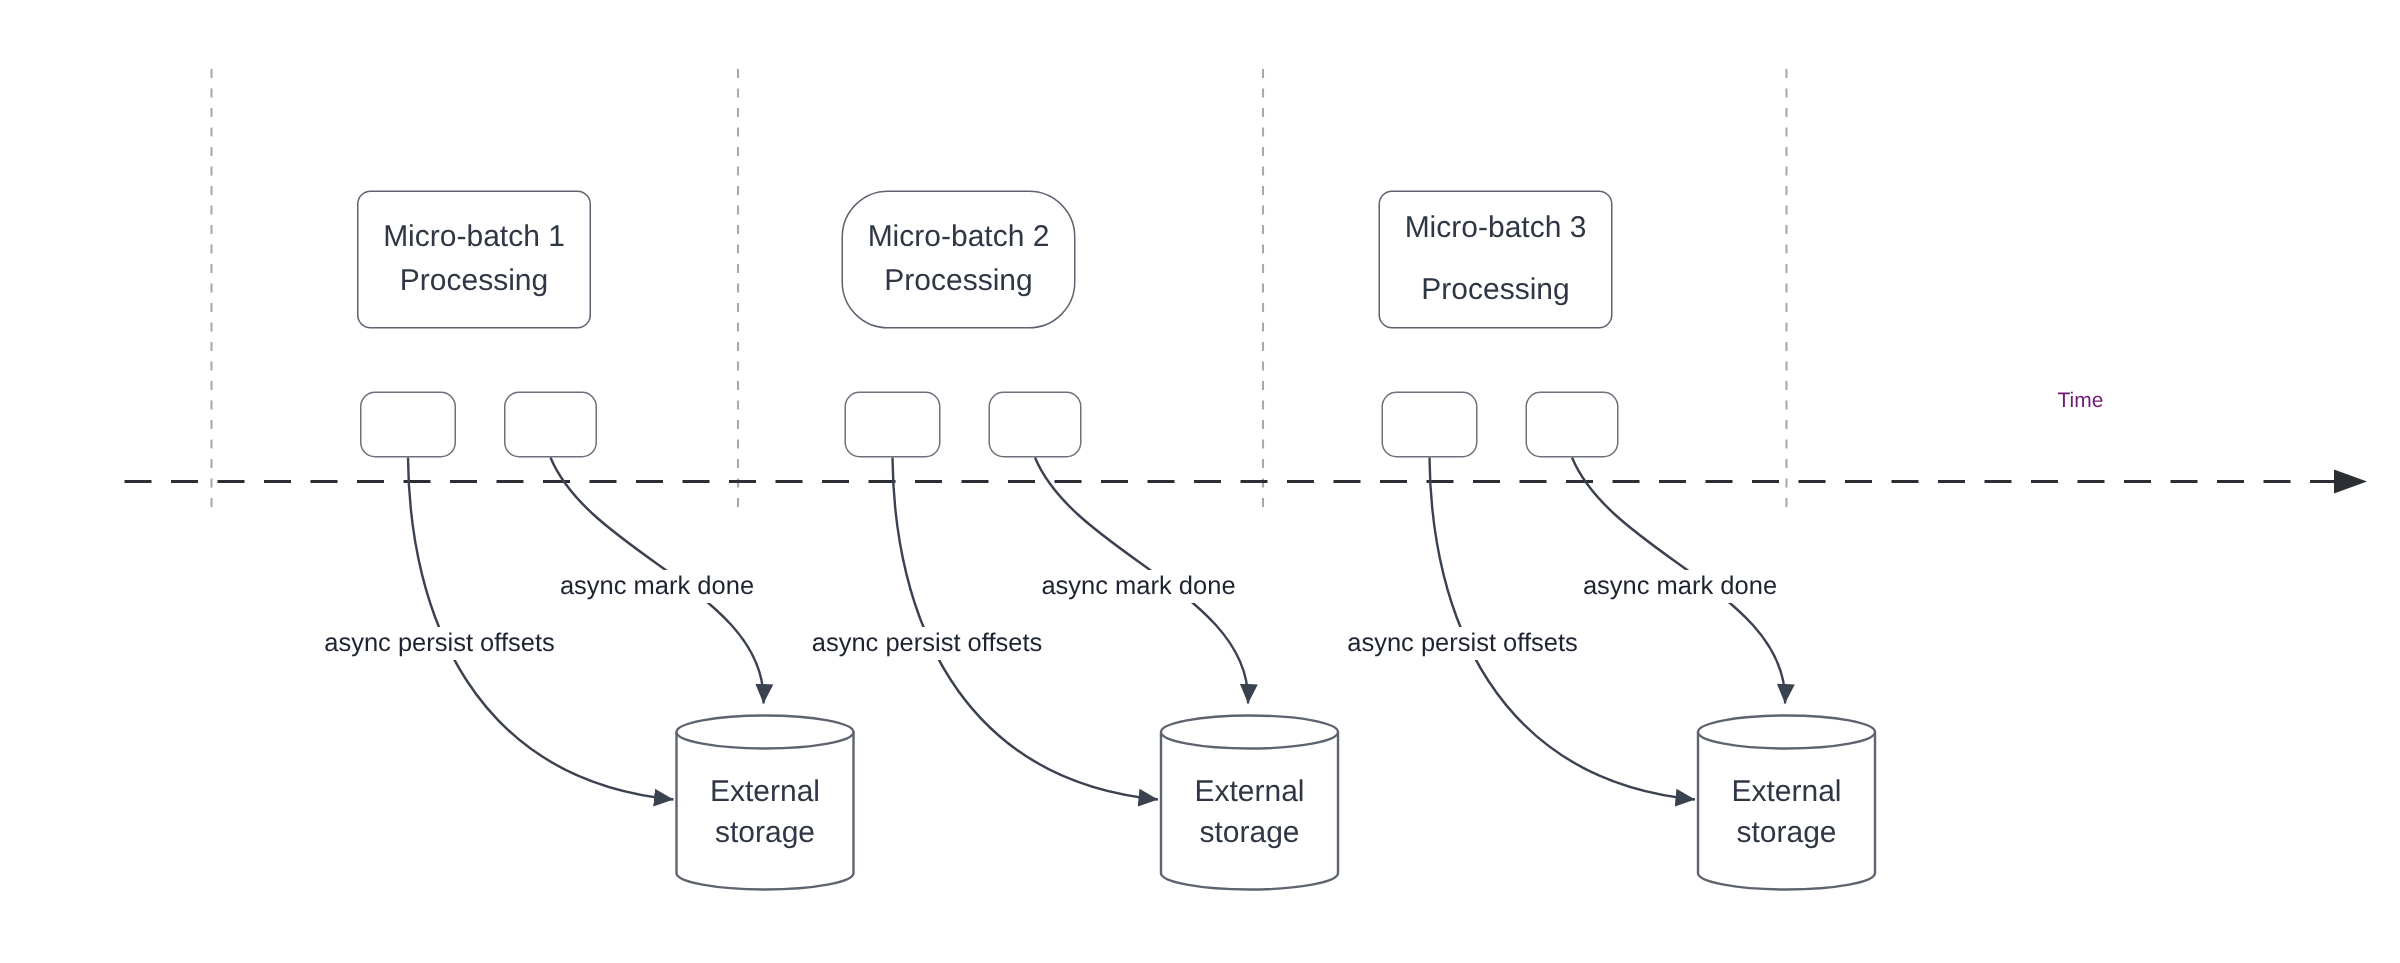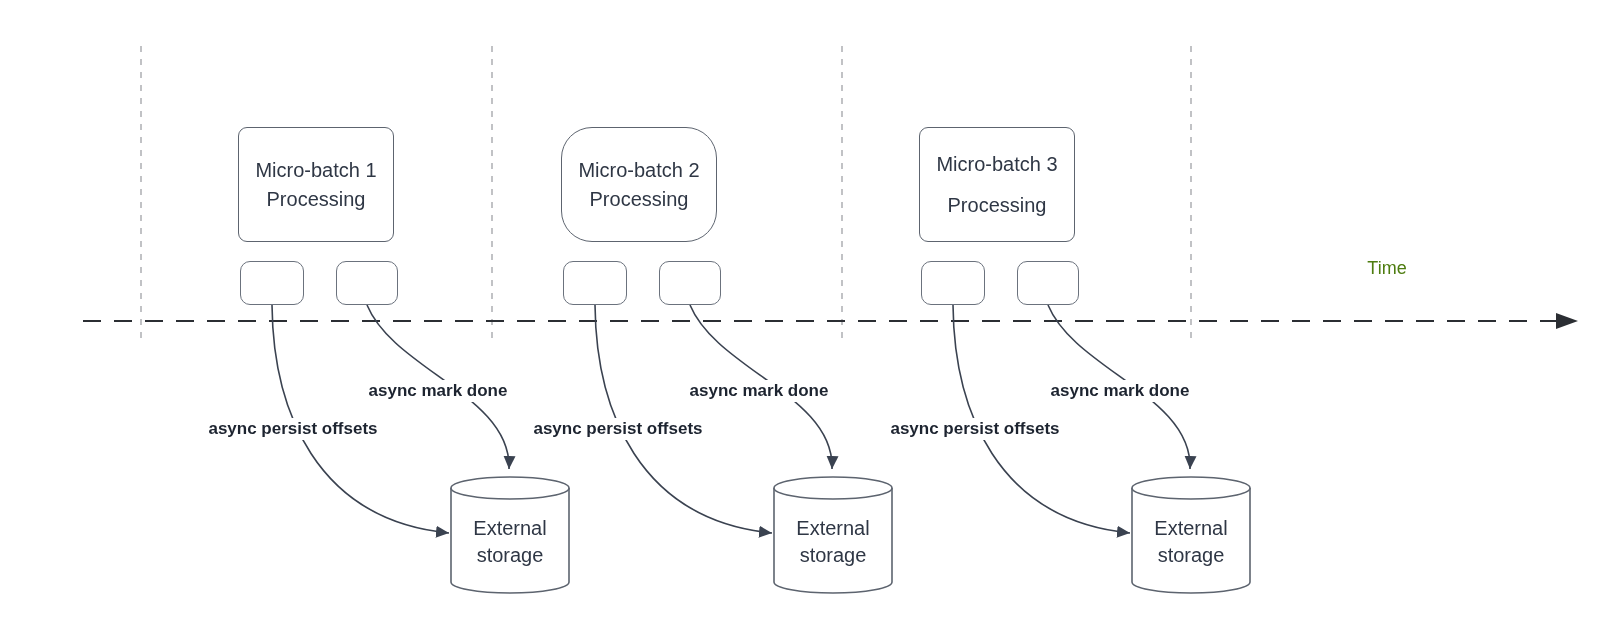--- a/index.html
+++ b/index.html
@@ -6,48 +6,48 @@
   html, body {
     width: 1600px; height: 642px;
     background: #ffffff;
     font-family: "Liberation Sans", sans-serif;
     overflow: hidden;
   }
   .canvas { position: absolute; left: 0; top: 0; width: 1600px; height: 642px; }
   .layer  { position: absolute; left: 0; top: 0; z-index: 1; }
 
   .proc-box {
-    position: absolute; width: 156px; height: 115px;
+    position: absolute; width: 156px; height: 92px;
     border: 1.6px solid #5d646f; border-radius: 9px; background: #ffffff;
     display: flex; flex-direction: column; align-items: center; justify-content: center;
     font-size: 20px; line-height: 29px; color: #2f3745; text-align: center;
     z-index: 2;
   }
   .task-box {
     position: absolute; top: 261px; height: 44px;
     border: 1.6px solid #6b727d; border-radius: 10px; background: #ffffff;
     z-index: 2;
   }
   .task-a { width: 64px; }
   .task-b { width: 62px; }
 
   .edge-label {
     position: absolute; transform: translateX(-50%);
-    white-space: nowrap; font-weight: bold; font-size: 17px; color: #1d2430;
+    white-space: nowrap; font-weight: normal; font-size: 17px; color: #1d2430;
     background: #ffffff; padding: 1px 3px; z-index: 3;
   }
   .storage-label {
     position: absolute; width: 118px; height: 112px; padding-top: 12px;
     display: flex; flex-direction: column; align-items: center; justify-content: center;
     font-size: 20px; line-height: 27px; color: #2f3745; text-align: right;
     z-index: 2; pointer-events: none;
   }
   .time-label {
     position: absolute; left: 1387px; top: 258px; transform: translateX(-50%);
-    font-size: 18px; color: #4d7c0f; z-index: 2;
+    font-size: 14px; color: #701a75; z-index: 2;
   }
 </style>
 </head>
 <body>
 
 <div class="canvas">
 
   <svg class="layer" width="1600" height="642" viewBox="0 0 1600 642">
     <defs>
       <marker id="arrow" markerUnits="userSpaceOnUse" markerWidth="16" markerHeight="14" refX="13" refY="7" orient="auto">

